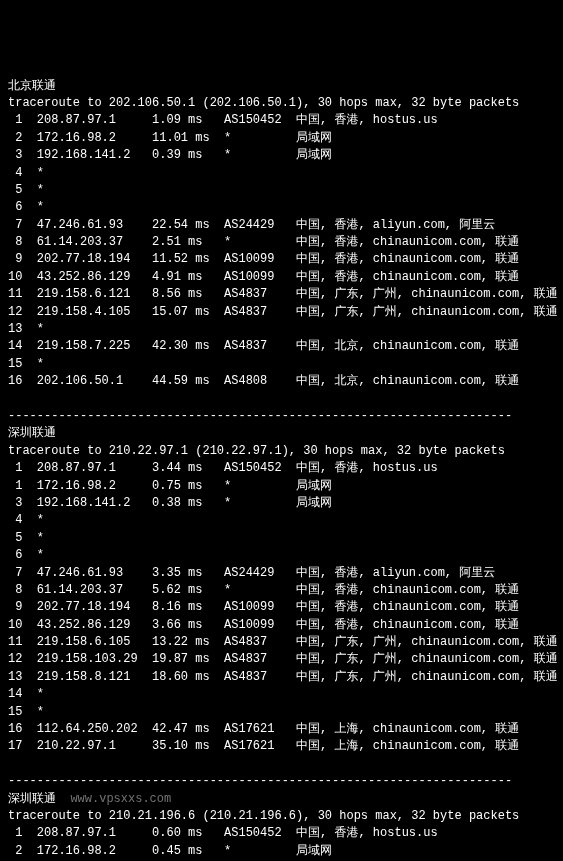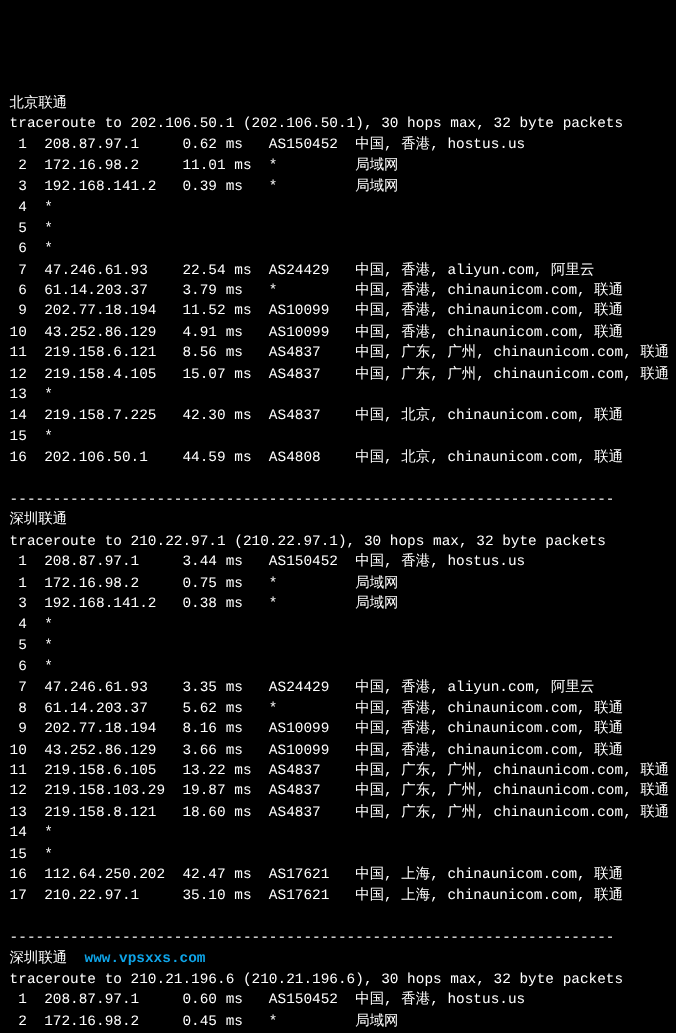--- a/index.html
+++ b/index.html
@@ -8,39 +8,39 @@
     font-family: "Courier New", monospace;
     font-size: 12px;
     line-height: 1.45;
     margin: 0;
     padding: 8px;
     white-space: pre;
     width: 563px;
     box-sizing: border-box;
   }
   .watermark {
-    color: #0ea5e9;
-    font-weight: bold;
+    color: #737373;
+    font-weight: normal;
   }
 </style>
 </head>
 <body>
 
 
 
 <div id="output"><span>北京联通</span>
 <span>traceroute to 202.106.50.1 (202.106.50.1), 30 hops max, 32 byte packets</span>
-<span> 1  208.87.97.1     0.62 ms   AS150452  中国, 香港, hostus.us</span>
+<span> 1  208.87.97.1     1.09 ms   AS150452  中国, 香港, hostus.us</span>
 <span> 2  172.16.98.2     11.01 ms  *         局域网</span>
 <span> 3  192.168.141.2   0.39 ms   *         局域网</span>
 <span> 4  *</span>
 <span> 5  *</span>
 <span> 6  *</span>
 <span> 7  47.246.61.93    22.54 ms  AS24429   中国, 香港, aliyun.com, 阿里云</span>
-<span> 6  61.14.203.37    3.79 ms   *         中国, 香港, chinaunicom.com, 联通</span>
+<span> 8  61.14.203.37    2.51 ms   *         中国, 香港, chinaunicom.com, 联通</span>
 <span> 9  202.77.18.194   11.52 ms  AS10099   中国, 香港, chinaunicom.com, 联通</span>
 <span>10  43.252.86.129   4.91 ms   AS10099   中国, 香港, chinaunicom.com, 联通</span>
 <span>11  219.158.6.121   8.56 ms   AS4837    中国, 广东, 广州, chinaunicom.com, 联通</span>
 <span>12  219.158.4.105   15.07 ms  AS4837    中国, 广东, 广州, chinaunicom.com, 联通</span>
 <span>13  *</span>
 <span>14  219.158.7.225   42.30 ms  AS4837    中国, 北京, chinaunicom.com, 联通</span>
 <span>15  *</span>
 <span>16  202.106.50.1    44.59 ms  AS4808    中国, 北京, chinaunicom.com, 联通</span>
 
 <span>----------------------------------------------------------------------</span>

